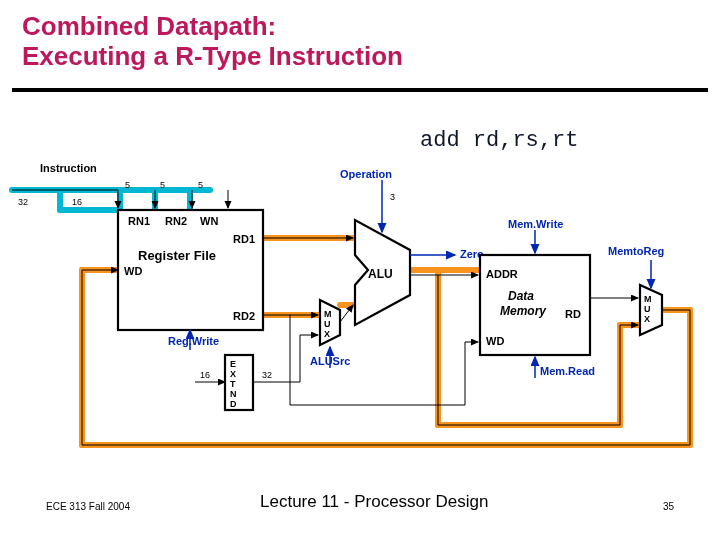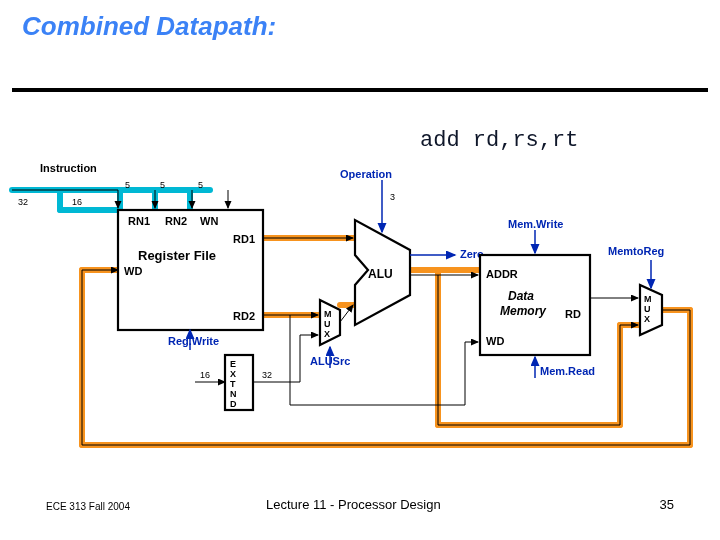--- a/index.html
+++ b/index.html
@@ -1,38 +1,39 @@
 <!DOCTYPE html>
 <html><head>
 <meta charset="utf-8">
 <style>
   html,body{margin:0;padding:0;width:720px;height:540px;background:#fff;font-family:Arial,Helvetica,sans-serif;overflow:hidden}
   .slide{position:relative;width:720px;height:540px}
-  .title{position:absolute;left:22px;top:12px;font-size:26px;font-weight:bold;font-style:italic;color:#3b82f6;line-height:1.15}
+  .title{position:absolute;left:22px;top:12px;font-size:26px;font-weight:bold;color:#be185d;line-height:1.15}
   .title-underline{position:absolute;left:12px;top:88px;width:696px;height:4px;background:#000}
   .code{position:absolute;left:420px;top:128px;font-family:"Courier New",monospace;font-size:22px;color:#0f172a}
   .footer-left{position:absolute;left:46px;bottom:28px;font-size:10px;color:#000}
-  .footer-mid{position:absolute;left:266px;bottom:28px;font-size:13px;color:#000}
-  .footer-right{position:absolute;right:46px;bottom:28px;font-size:13px;color:#000}
+  .footer-mid{position:absolute;left:260px;bottom:28px;font-size:17px;color:#000}
+  .footer-right{position:absolute;right:46px;bottom:28px;font-size:10px;color:#000}
   svg{position:absolute;left:0;top:150px}
   .thin{stroke:#000;stroke-width:1;fill:none}
   .hl{stroke:#f7931e;stroke-width:6;fill:none;stroke-linecap:round}
   .hlcyan{stroke:#00b8d4;stroke-width:6;fill:none;stroke-linecap:round}
   .arrow{stroke:#0026b3;stroke-width:1.5;fill:none}
   .box{stroke:#000;stroke-width:2.2;fill:#fff}
   .lbl{font-family:Arial;font-size:11px;fill:#000;font-weight:bold}
   .lblb{font-family:Arial;font-size:11px;fill:#0026b3;font-weight:bold}
   .lbls{font-family:Arial;font-size:9px;fill:#000}
   .arrowhead{fill:#0026b3}
 </style>
 </head>
 <body>
 <div class="slide">
   <div class="title">
     <span>Combined Datapath:</span><br>
+    <span>Executing a R-Type Instruction</span>
   </div>
   <div class="title-underline"></div>
   <div class="code">add rd,rs,rt</div>
 
   <svg width="720" height="320">
     <defs>
       <marker id="ah" markerWidth="7" markerHeight="7" refX="6" refY="3" orient="auto">
         <path d="M0,0 L7,3 L0,6 Z" class="arrowhead"></path>
       </marker>
       <marker id="ahb" markerWidth="8" markerHeight="8" refX="7" refY="3.5" orient="auto">

